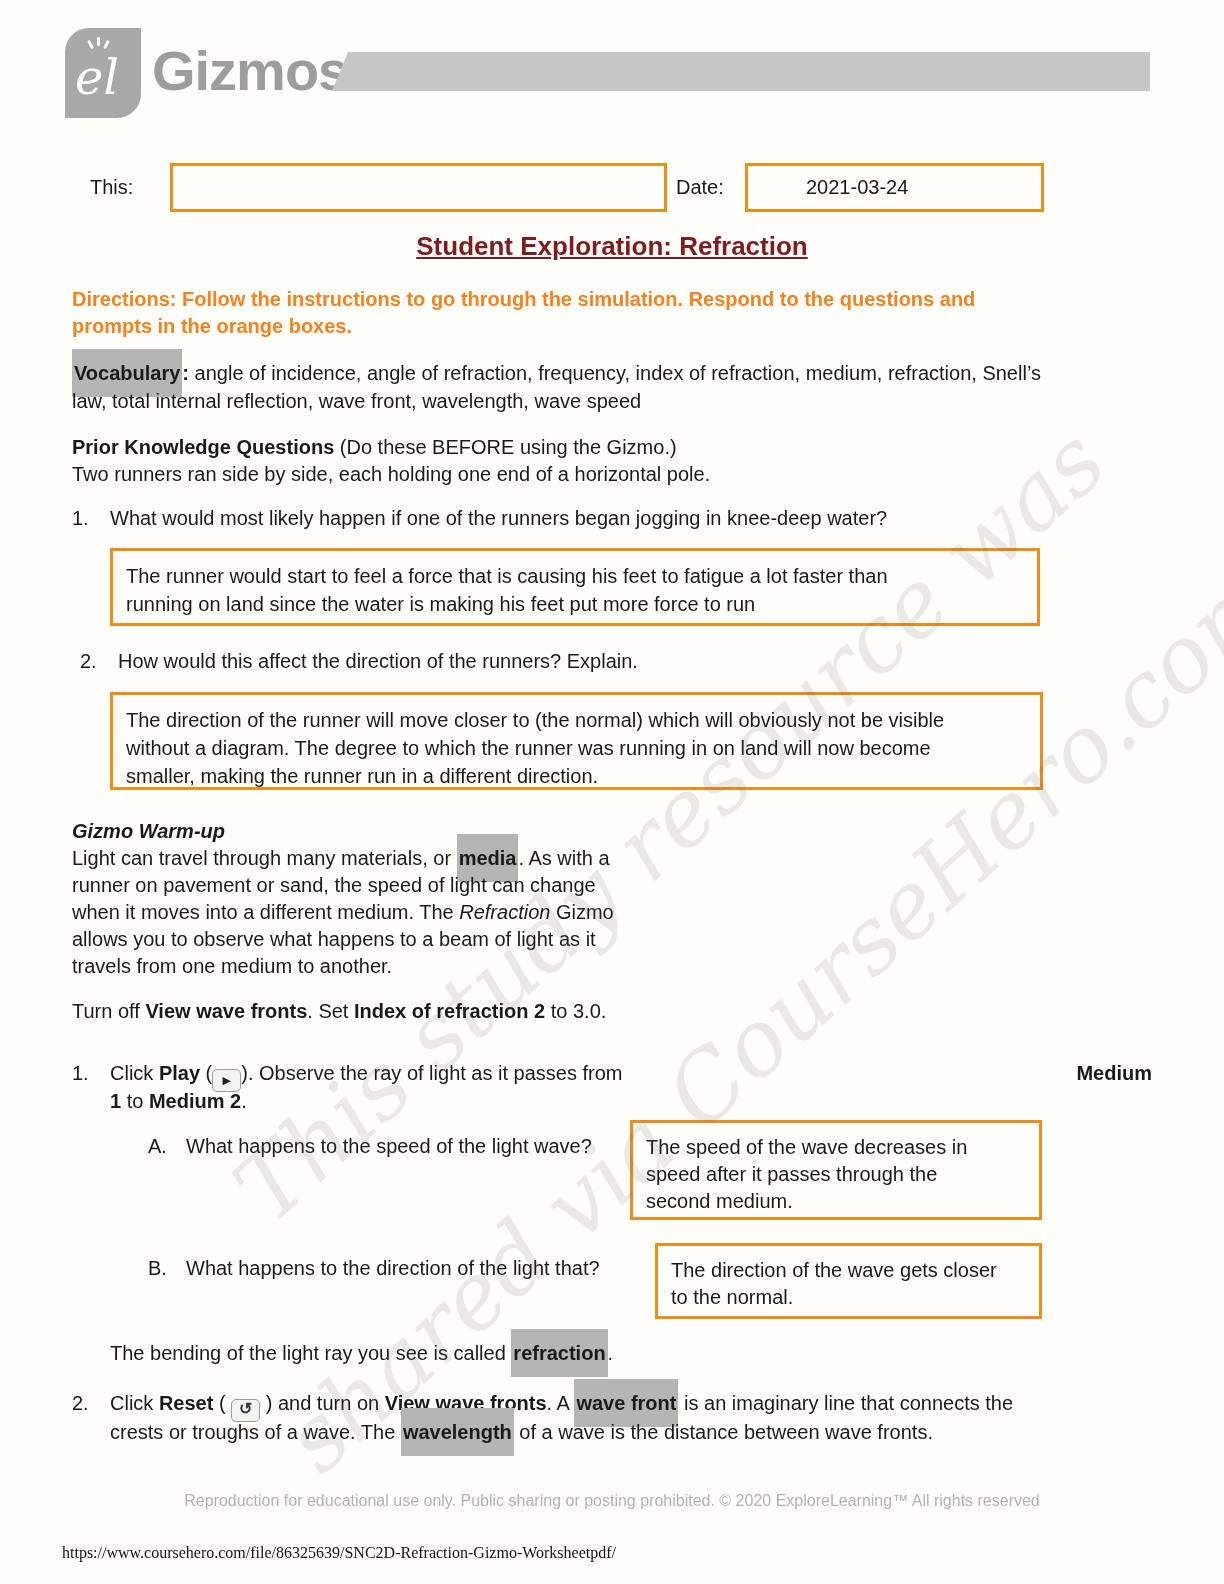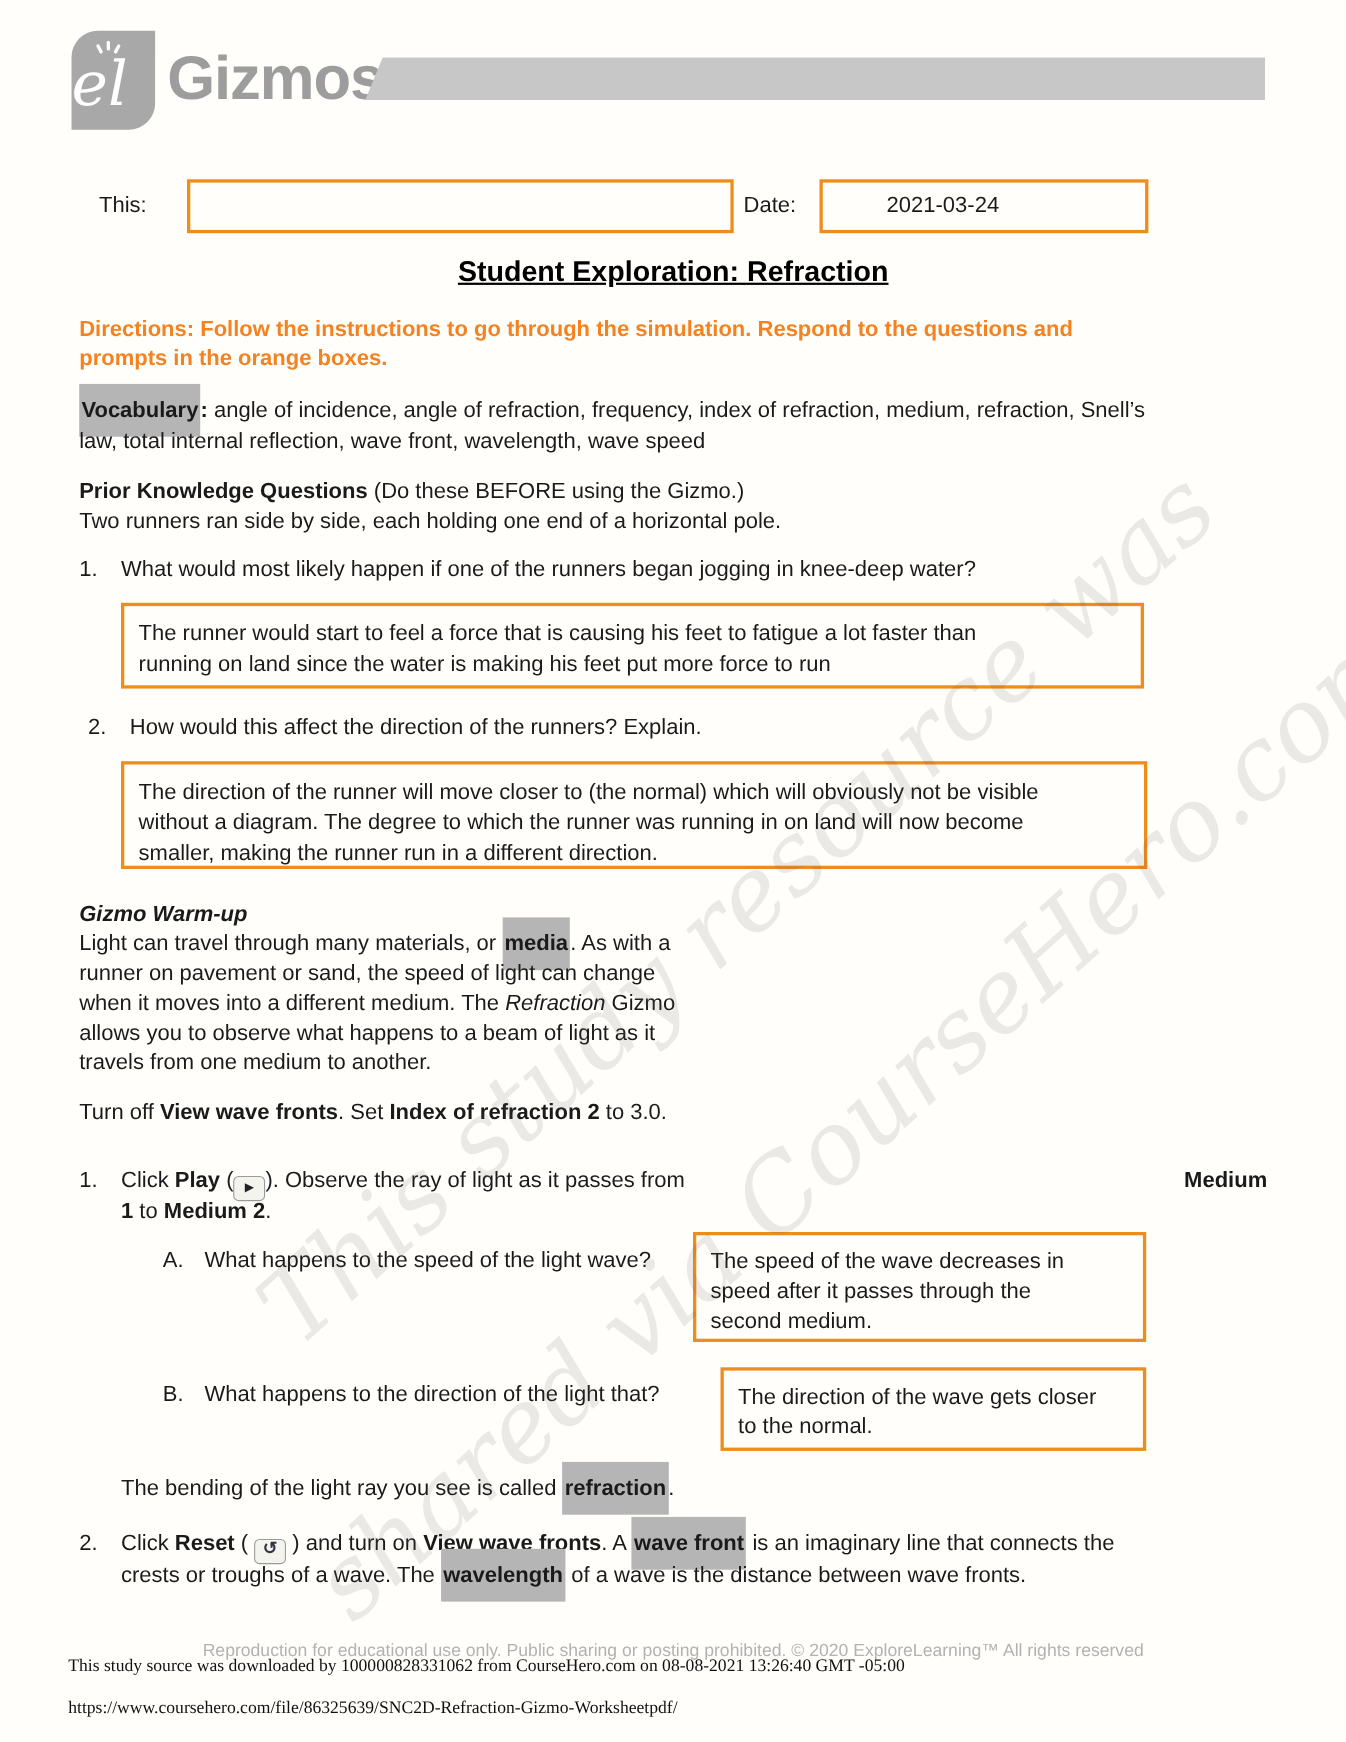--- a/index.html
+++ b/index.html
@@ -11,36 +11,36 @@
   .abs{position:absolute;}
   .b{font-weight:bold;}
   .i{font-style:italic;}
   .hl{background:#b5b5b5; padding:13px 2px;margin-top:16px;}
   .body-text{font-size:20px; line-height:27px;}
   .nowrap{white-space:nowrap;}
 
   
   .logo-square{left:65px; top:28px; width:76px; height:90px; background:#a8a8a8;
     border-radius:24px 0 24px 0;}
-  .logo-monogram{left:0; top:24px; width:64px; text-align:left; color:#fff;
-    font-family:"DejaVu Serif", serif; font-style:italic; font-size:56px; line-height:50px;}
+  .logo-monogram{left:0; top:24px; width:64px; text-align:center; color:#fff;
+    font-family:"DejaVu Serif", serif; font-style:italic; font-size:48px; line-height:50px;}
   .ray{position:absolute; width:3px; height:9px; background:#fff; border-radius:2px;}
   .brand-name{left:152px; top:38px; font-size:56px; font-weight:bold; color:#9d9d9d; letter-spacing:-1px;}
   .brand-banner{left:332px; top:52px; width:818px; height:39px; background:#c7c7c7;
     -webkit-clip-path:polygon(16px 0,100% 0,100% 100%,0 100%);
     clip-path:polygon(16px 0,100% 0,100% 100%,0 100%);}
 
   
   .field-label{font-size:20px;}
   .field-box{border:3px solid #ee8c1c; background:transparent;}
   .date-value{font-size:20px; line-height:43px; padding-left:13px;}
 
   
   .page-title{left:0; top:231px; width:1224px; text-align:center;
-    font-size:26px; font-weight:bold; color:#000000; text-decoration:underline;}
+    font-size:26px; font-weight:bold; color:#7f1d1d; text-decoration:underline;}
   .directions{color:#f58220; font-weight:bold;}
 
   
   .answer-box{border:3px solid #ee8c1c;}
   .box-lines{padding:11px 0 0 13px;}
 
   .q-row{display:flex;}
   .q-num{flex:none; width:38px;}
 
   
@@ -175,16 +175,15 @@
     <span class="nowrap">
       <span>Click </span><span class="b">Reset</span><span> ( </span><span class="gz-btn reset">↺</span><span> ) and turn on </span><span class="b">View wave fronts</span><span>. A </span><span class="b hl">wave front</span><span> is an imaginary line that connects the</span>
     </span>
   </div>
   <div class="abs body-text nowrap" style="left:110px; top:1419px;"><span>crests or troughs of a wave. The </span><span class="b hl">wavelength</span><span> of a wave is the distance between wave fronts.</span></div>
 
   <div class="watermark-line" style="left:250px; top:1150px;">This study resource was</div>
   <div class="watermark-line" style="left:300px; top:1400px;">shared via CourseHero.com</div>
 
   <div class="abs footer-rights">Reproduction for educational use only. Public sharing or posting prohibited. © 2020 ExploreLearning™ All rights reserved</div>
-  <div class="abs footer-serif nowrap" style="left:62px; top:1506px;">This study source was downloaded by 100000828331062 from CourseHero.com on 08-08-2021 13:26:40 GMT -05:00</div>
   <div class="abs footer-serif nowrap" style="left:62px; top:1544px;">https://www.coursehero.com/file/86325639/SNC2D-Refraction-Gizmo-Worksheetpdf/</div>
 
 </div>
 
 </body></html>

